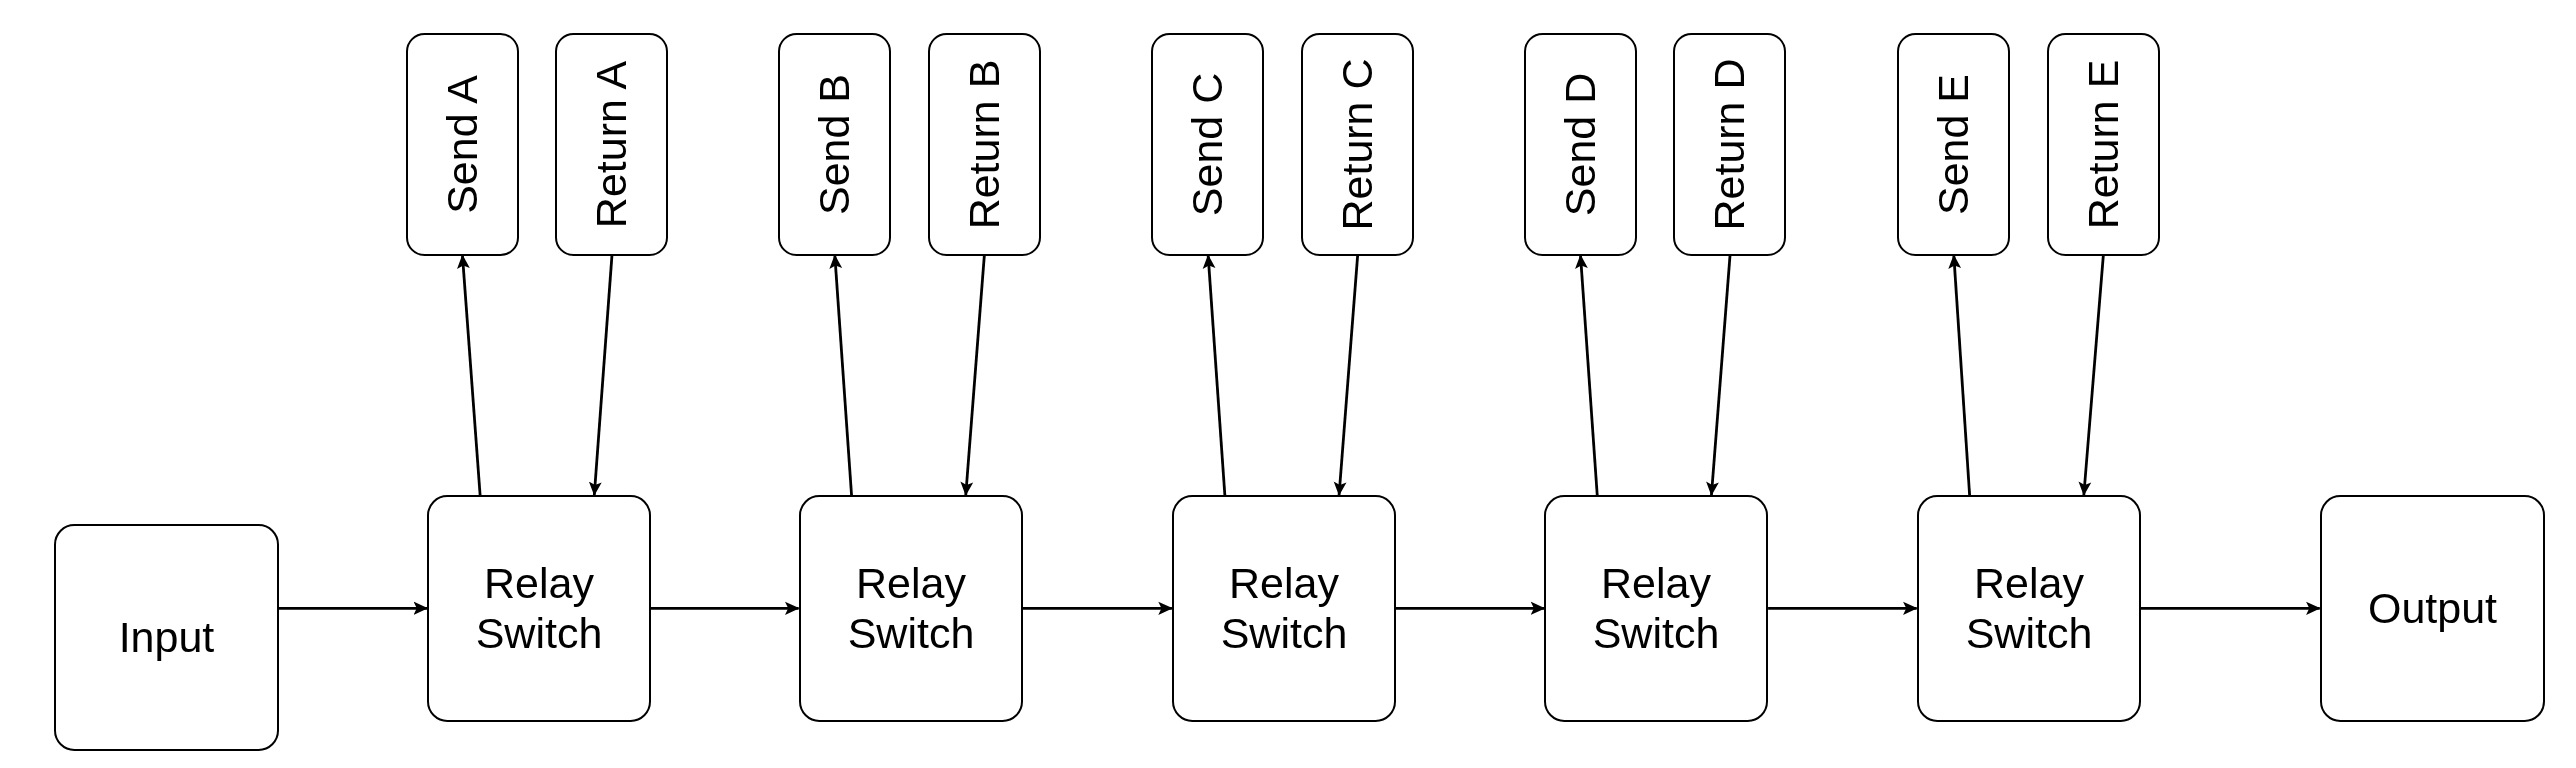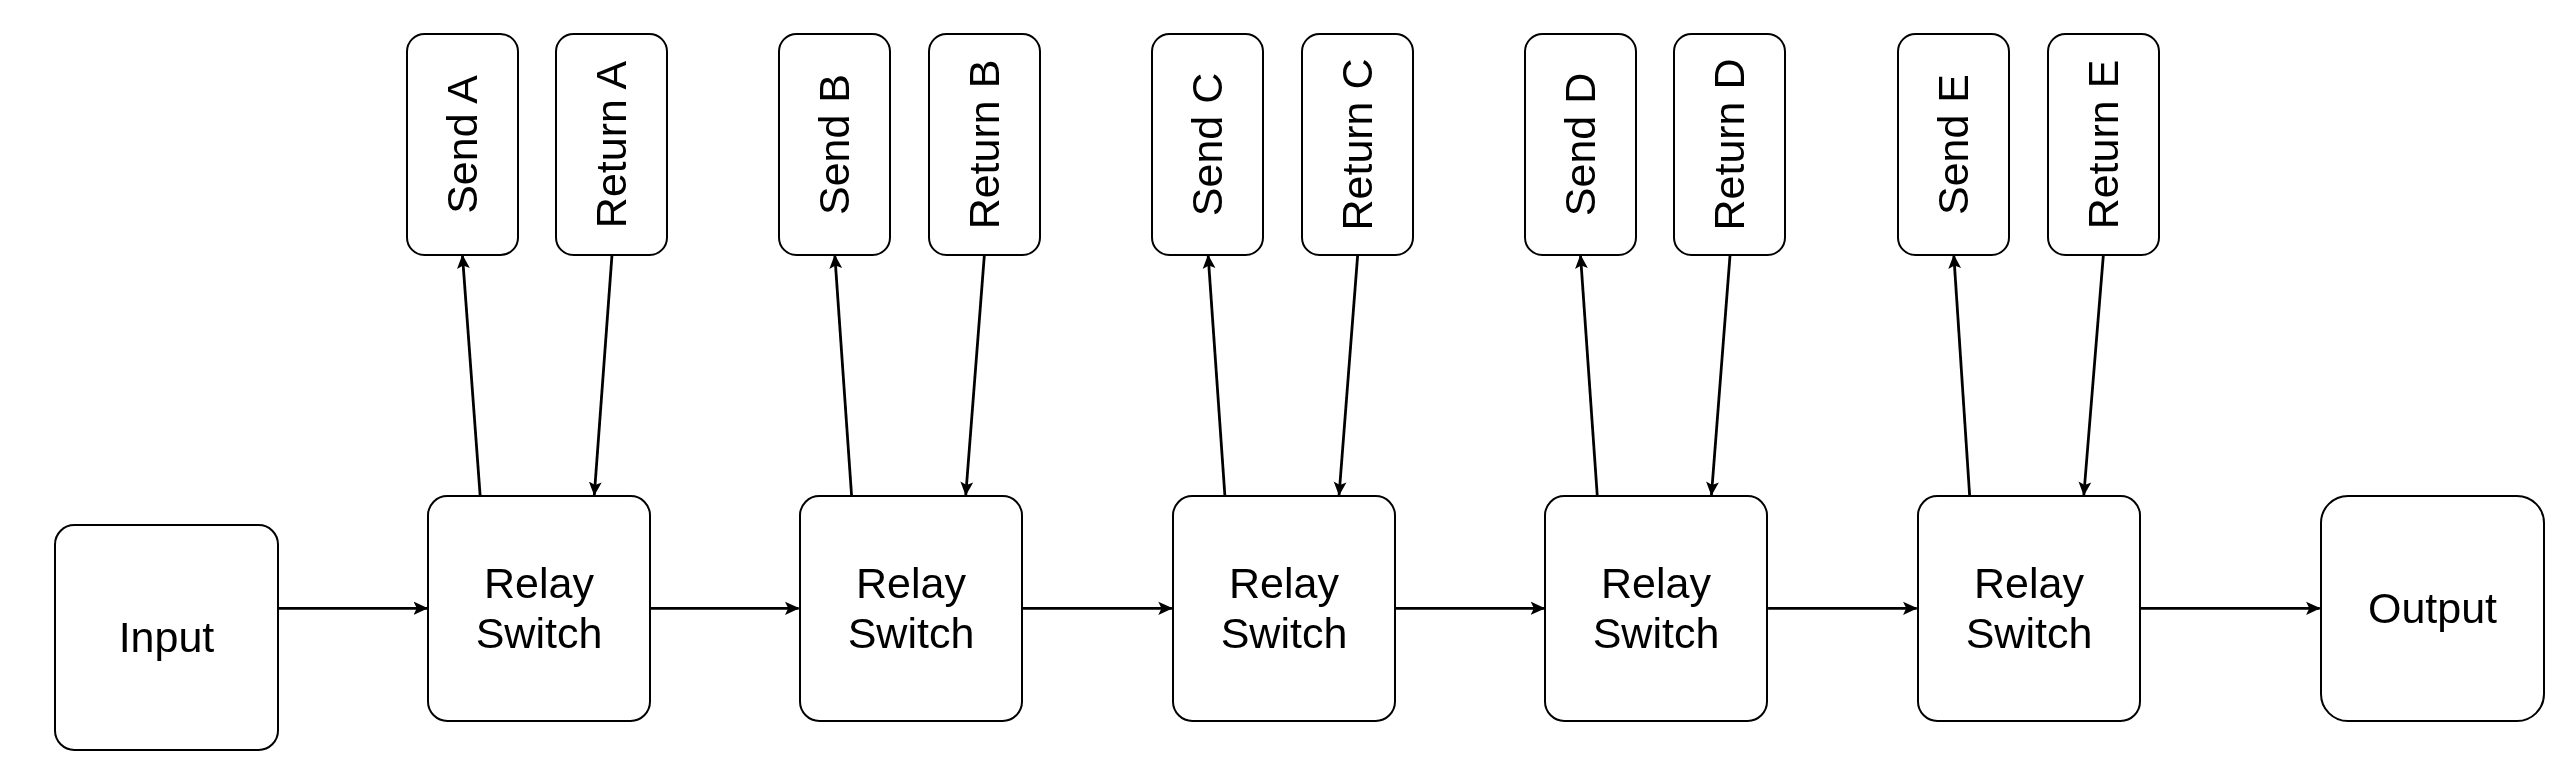--- a/index.html
+++ b/index.html
@@ -120,21 +120,21 @@
   </div>
   <div class="node relay" style="left:1544px; top:495px;">
     <span>Relay
 Switch</span>
   </div>
   <div class="node relay" style="left:1917px; top:495px;">
     <span>Relay
 Switch</span>
   </div>
 
-  <div class="node terminal" style="left:2320px; top:495px;border-radius:28px;">
+  <div class="node terminal" style="left:2320px; top:495px;">
     <span>Output</span>
   </div>
 
   <div class="node port" style="left:406px; top:32.5px;">
     <span class="port-label">Send A</span>
   </div>
   <div class="node port" style="left:555px; top:32.5px;">
     <span class="port-label">Return A</span>
   </div>
 

